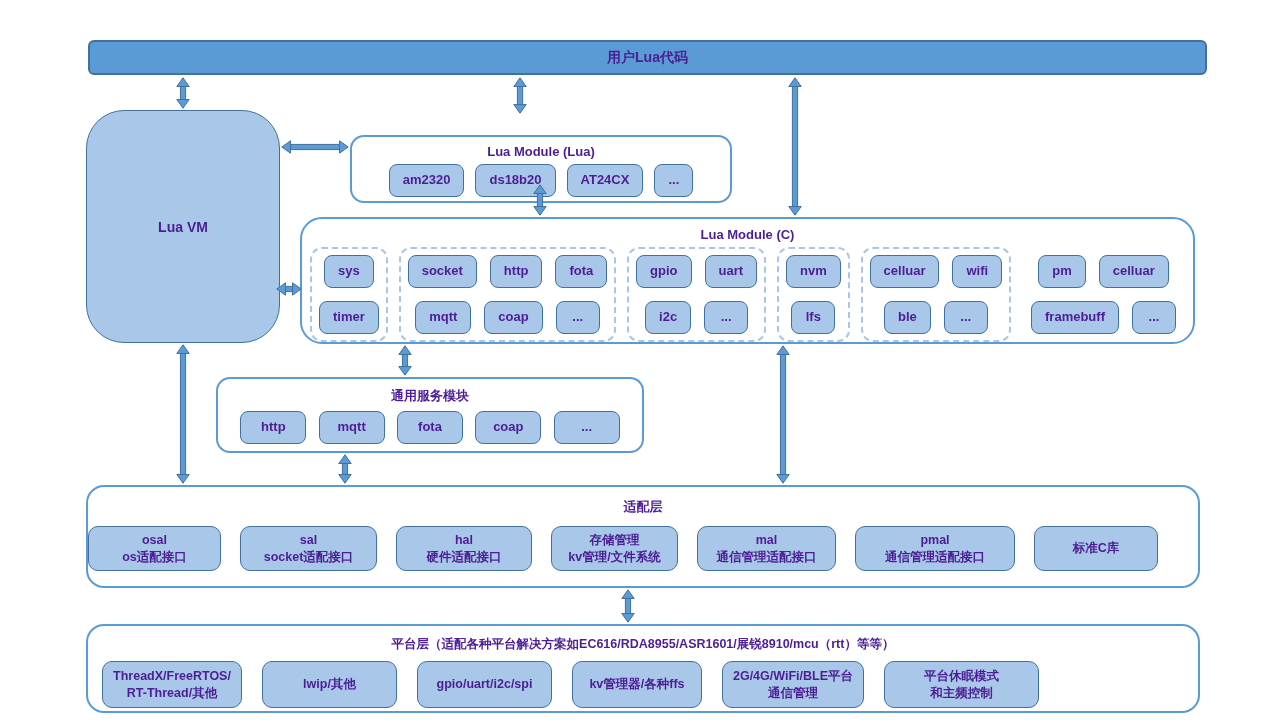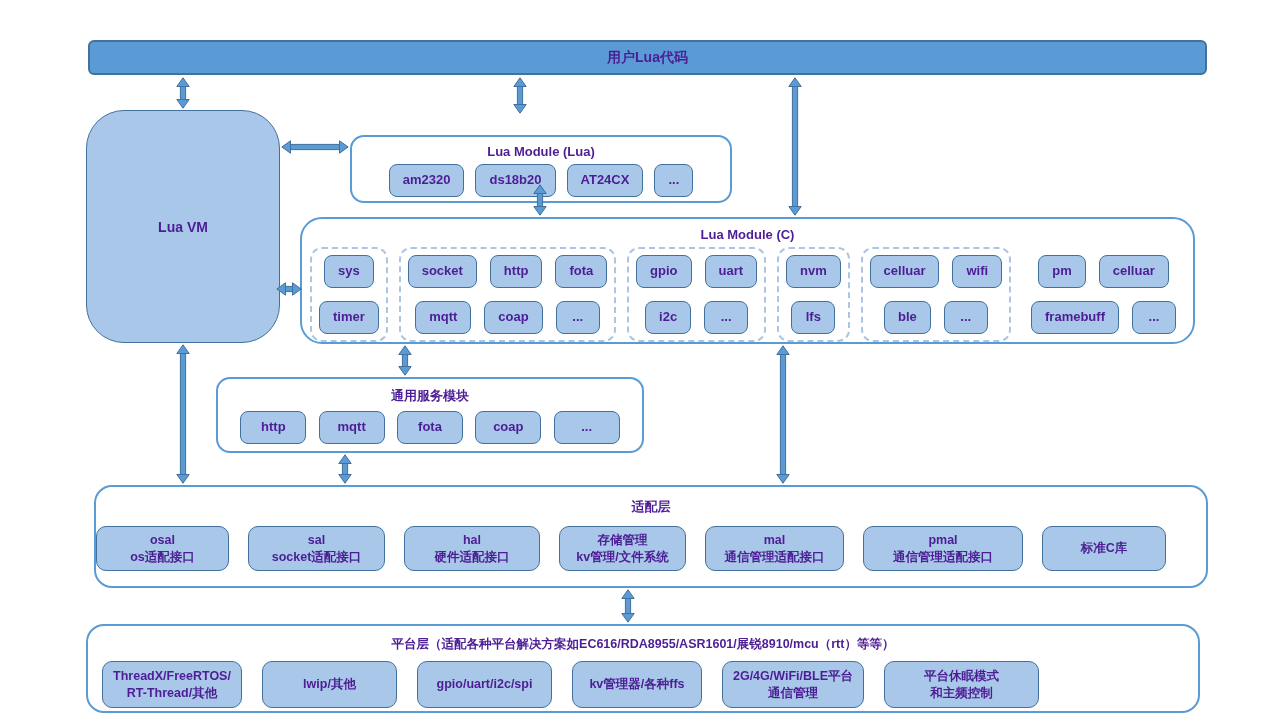--- a/index.html
+++ b/index.html
@@ -37,21 +37,21 @@
            border-radius:12px;border:2px dashed transparent;align-items:center;}
   .c-group.dashed{border-color:#A9C6E5;}
   .c-row{display:flex;gap:13px;justify-content:center;}
   .c-row .chip{min-width:44px;}
 
   .common-services{left:216px;top:377px;width:428px;height:76px;border-radius:14px;padding-top:8px;}
   .common-services .container-title{margin-bottom:6px;}
   .common-services .chip-row{justify-content:space-evenly;padding:0 10px;gap:0;}
   .common-services .chip{min-width:66px;}
 
-  .adapter-layer{left:94px;top:485px;width:1114px;height:103px;border-radius:18px;padding-top:11px;}
+  .adapter-layer{left:86px;top:485px;width:1114px;height:103px;border-radius:18px;padding-top:11px;}
   .platform-layer{left:86px;top:624px;width:1114px;height:89px;border-radius:18px;padding-top:10px;}
   .platform-layer .container-title{font-size:12.5px;}
 
   .layer-row{display:flex;align-items:stretch;}
   .adapter-layer .layer-row{gap:19px;margin-top:10px;}
   .platform-layer .layer-row{gap:20px;padding-left:14px;margin-top:8px;}
 
   .layer-box{background:#A9C7E8;border:1.5px solid #41719C;border-radius:10px;
              min-height:45px;display:flex;flex-direction:column;justify-content:center;
              text-align:center;font-weight:bold;font-size:12.5px;line-height:1.35;

